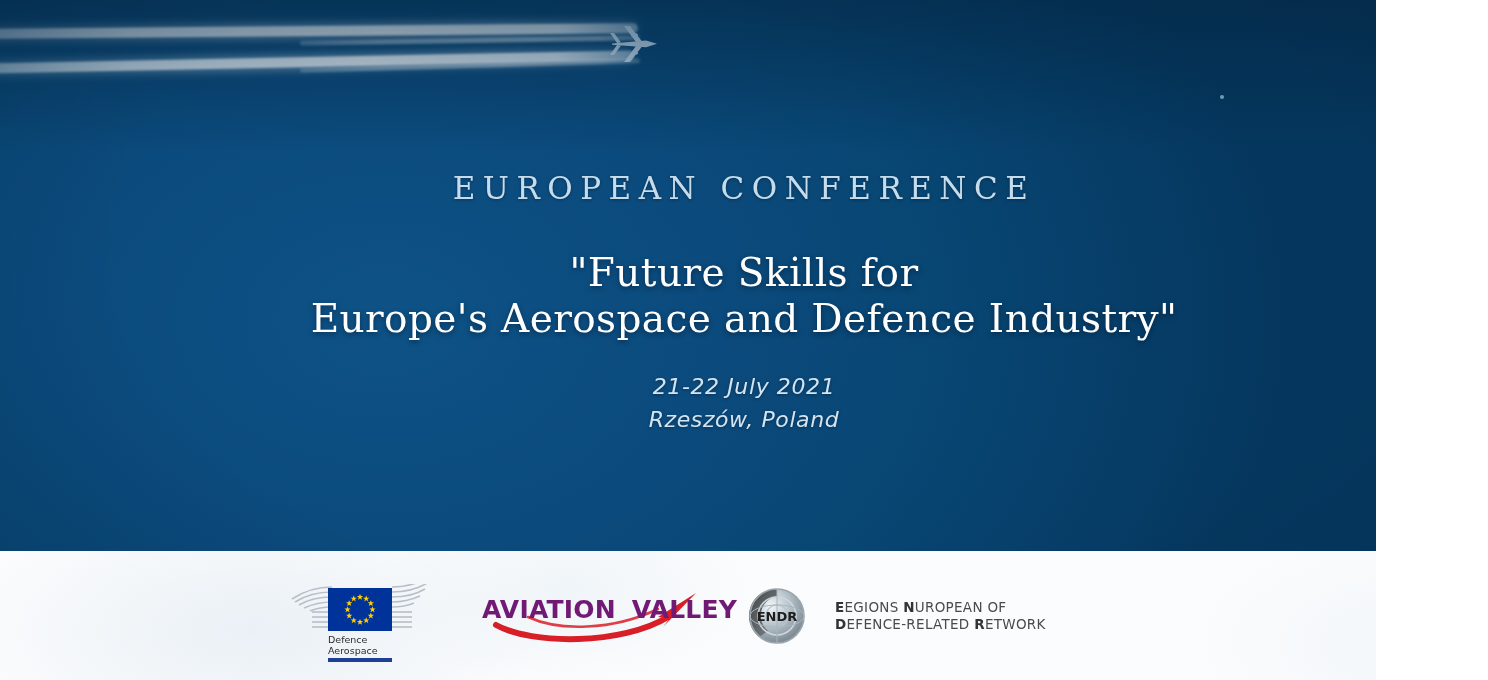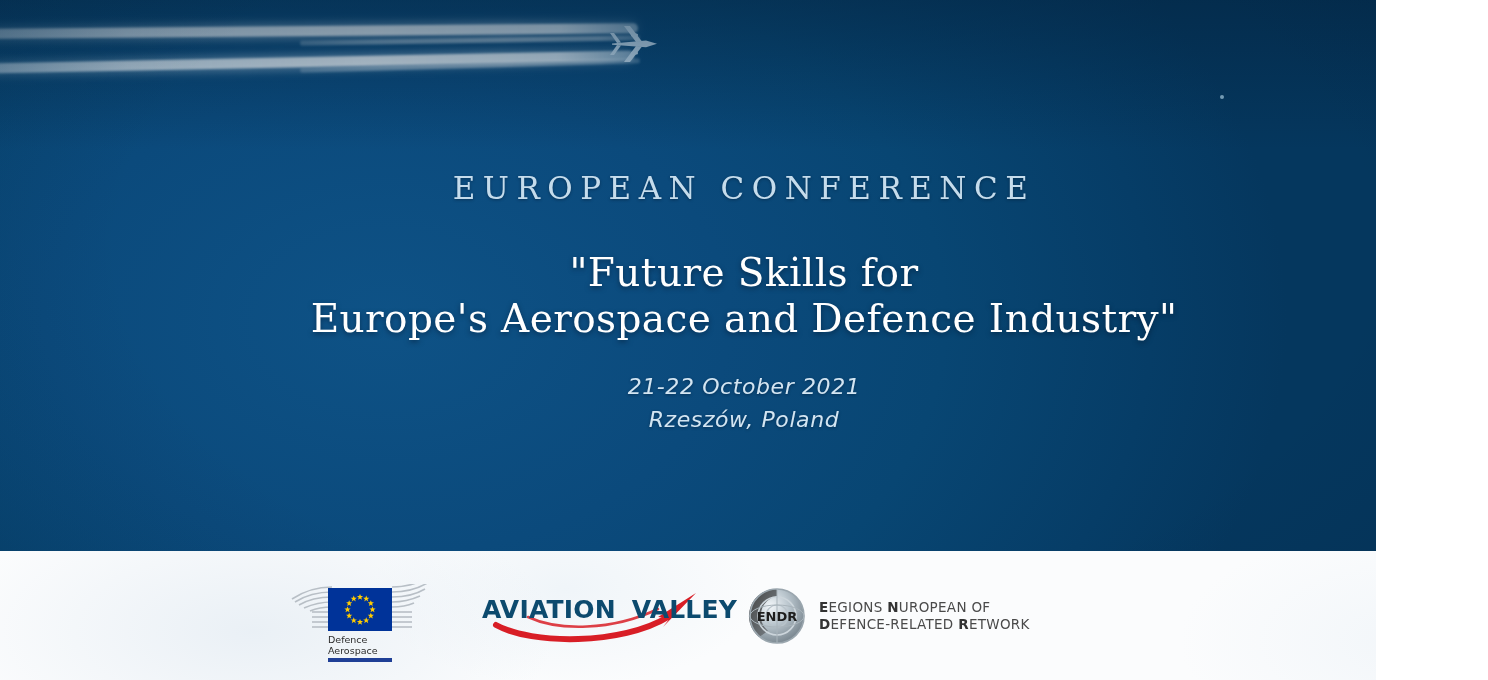--- a/index.html
+++ b/index.html
@@ -243,37 +243,37 @@
     height: 58px;
   }
   .av-text {
     position: absolute;
     left: 0;
     top: 8px;
     font-family: "DejaVu Sans", "Liberation Sans", sans-serif;
     font-weight: bold;
     font-size: 25px;
     letter-spacing: 0.2px;
-    color: #0c4a6e;
+    color: #701a75;
     white-space: nowrap;
     z-index: 2;
   }
   .av-word-2 { margin-left: 16px; }
   .av-swoosh {
     position: absolute;
     left: 0;
     top: 0;
     z-index: 1;
   }
 
   
   .endr-logo {
     display: flex;
     align-items: center;
-    gap: 13px;
+    gap: 29px;
     height: 62px;
   }
   .endr-mark {
     width: 58px;
     height: 58px;
     position: relative;
   }
   .endr-text {
     font-family: "DejaVu Sans", "Liberation Sans", sans-serif;
     font-size: 13.5px;
@@ -324,21 +324,21 @@
 
   <div class="content">
     <div class="eyebrow">EUROPEAN CONFERENCE</div>
 
     <div class="title">
       <span class="title-line title-line-1">"Future Skills for</span>
       <span class="title-line title-line-2">Europe's Aerospace and Defence Industry"</span>
     </div>
 
     <div class="meta">
-      <span class="meta-line">21-22 October 2021</span>
+      <span class="meta-line">21-22 July 2021</span>
       <span class="meta-line">Rzeszów, Poland</span>
     </div>
   </div>
 
   <div class="footer">
     <div class="footer-wash"></div>
 
     <div class="logos">
 
       <div class="ec-logo">

